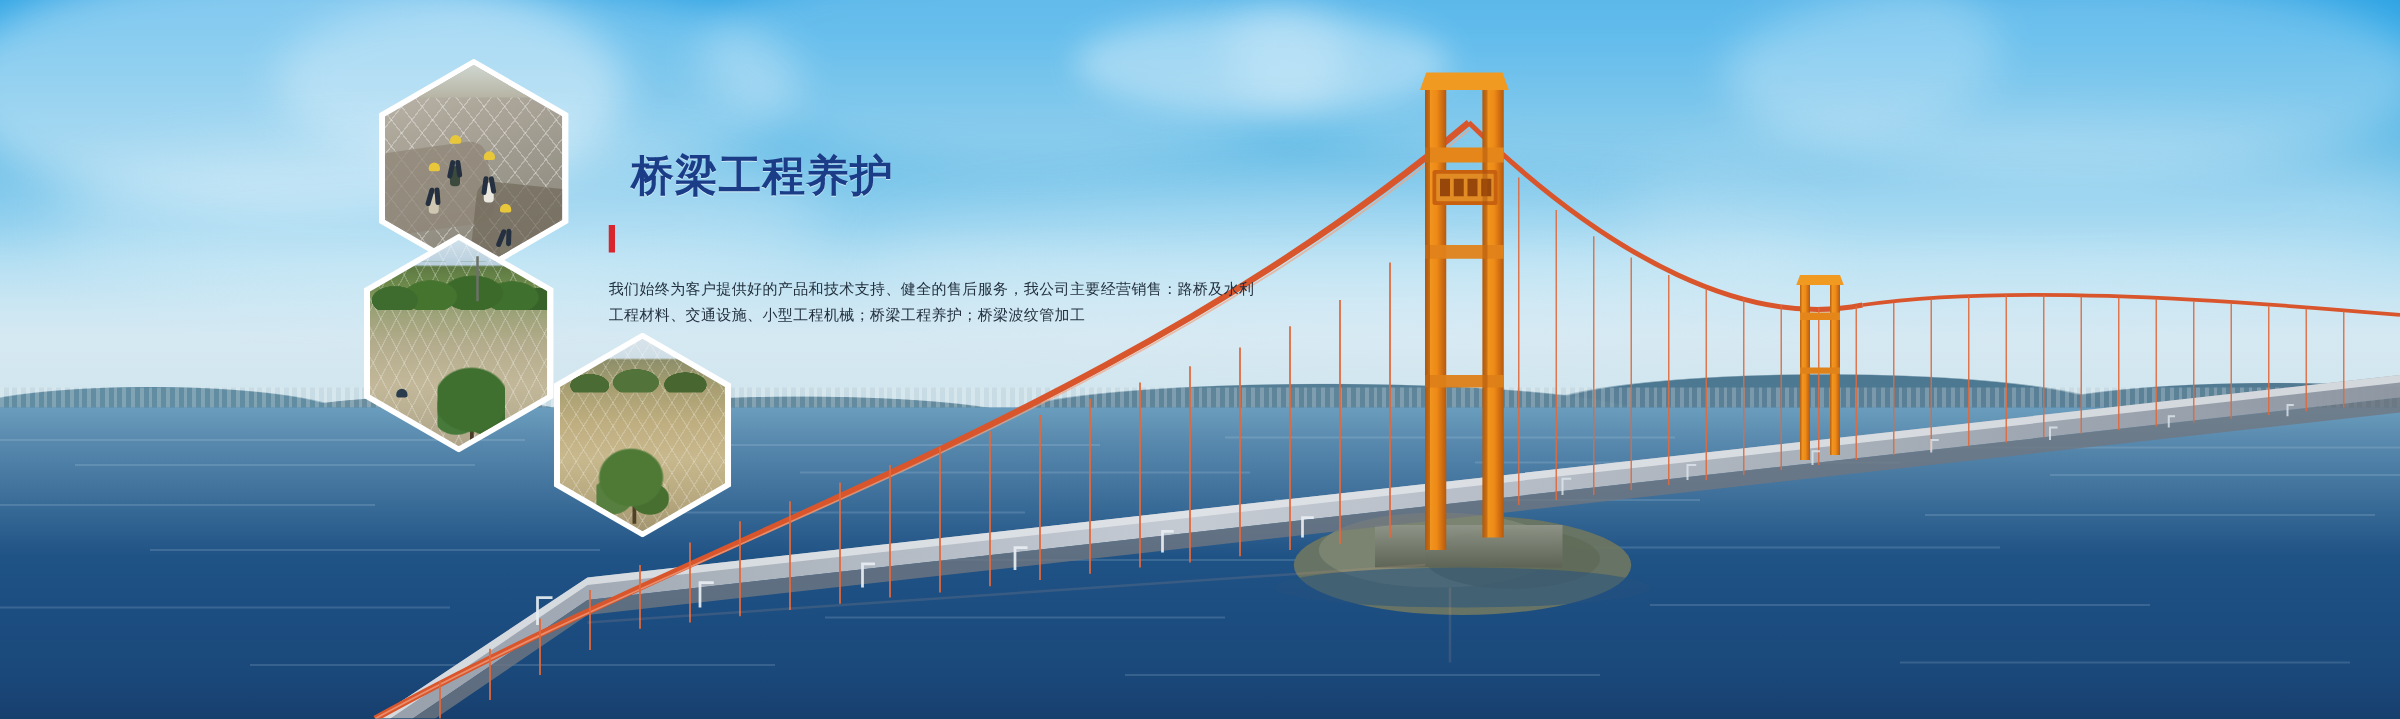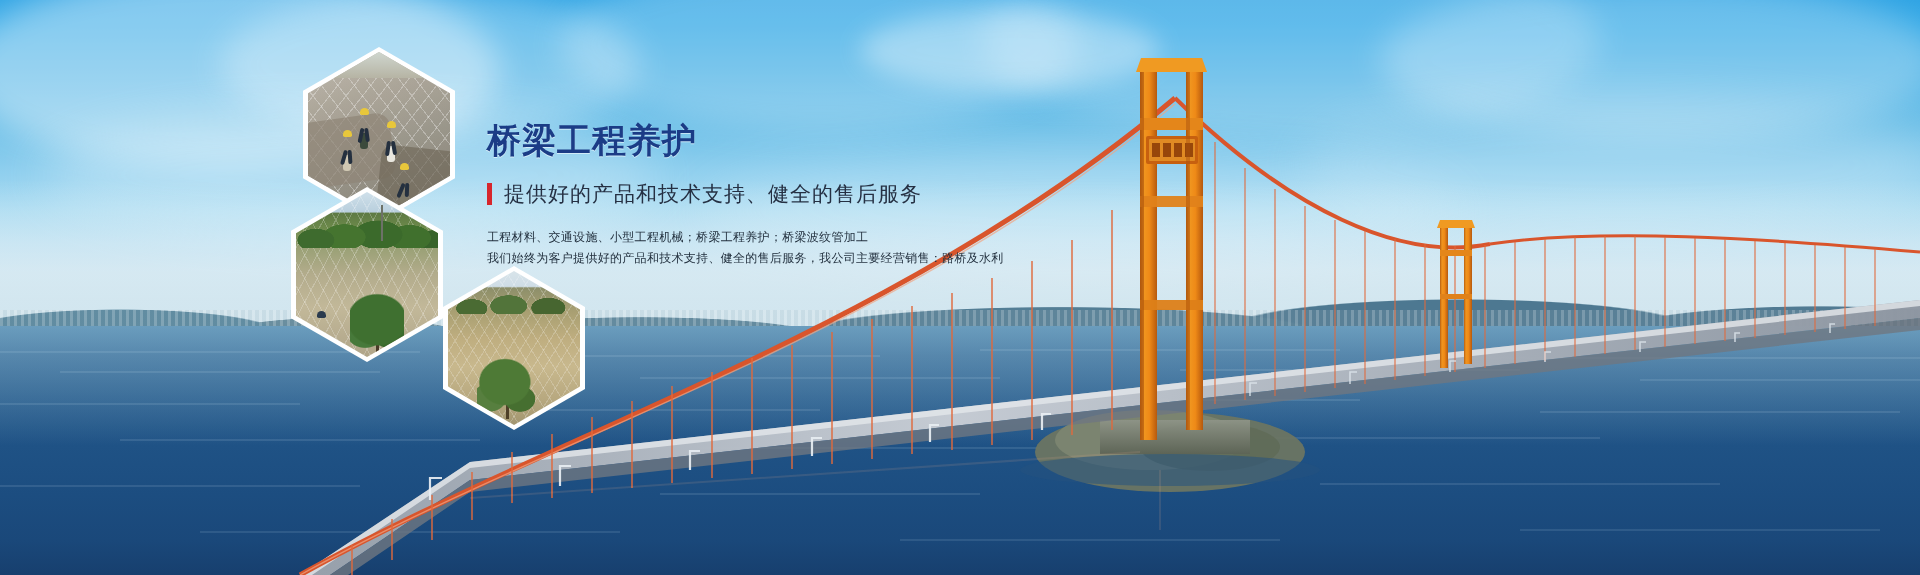--- a/index.html
+++ b/index.html
@@ -138,20 +138,21 @@
                radial-gradient(ellipse 24px 20px at 74% 74%,#466f30 0 62%,transparent 66%);}
   .ph3 .trunk{position:absolute;left:44%;bottom:4%;width:3px;height:24%;background:#4f4028;}
 
   
   .copy{position:absolute;left:487px;top:118px;width:620px;}
 
   .titleRow{display:flex;align-items:baseline;white-space:nowrap;}
   .t-main{
     font-size:34px;font-weight:bold;color:#1b3c86;letter-spacing:1px;
     text-shadow:0 1px 0 rgba(255,255,255,.55);
+    margin-left:18px;
   }
   .t-sub{
     font-size:27px;font-weight:bold;color:#21262e;margin-left:22px;letter-spacing:.5px;
     text-shadow:0 1px 0 rgba(255,255,255,.35);
   }
   .subRow{display:flex;align-items:center;margin-top:16px;}
   .redbar{width:5px;height:22px;background:#d7262c;margin-right:12px;flex:0 0 auto;}
   .t-second{font-size:21px;color:#253043;letter-spacing:1px;white-space:nowrap;}
   .body{margin-top:19px;color:#23313f;font-size:12px;line-height:21px;letter-spacing:.3px;}
   .body div{white-space:nowrap;}
@@ -397,23 +398,22 @@
   </div>
 
   <div class="copy">
 
     <div class="titleRow">
       <span class="t-main">桥梁工程养护</span>
     </div>
 
     <div class="subRow">
       <span class="redbar"></span>
-      <span class="t-second">提供好的产品和技术支持、健全的售后服务</span>
     </div>
 
     <div class="body">
+      <div>我们始终为客户提供好的产品和技术支持、健全的售后服务，我公司主要经营销售：路桥及水利</div>
       <div>工程材料、交通设施、小型工程机械；桥梁工程养护；桥梁波纹管加工</div>
-      <div>我们始终为客户提供好的产品和技术支持、健全的售后服务，我公司主要经营销售：路桥及水利</div>
     </div>
 
   </div>
 
 </div>
 
 </body></html>

